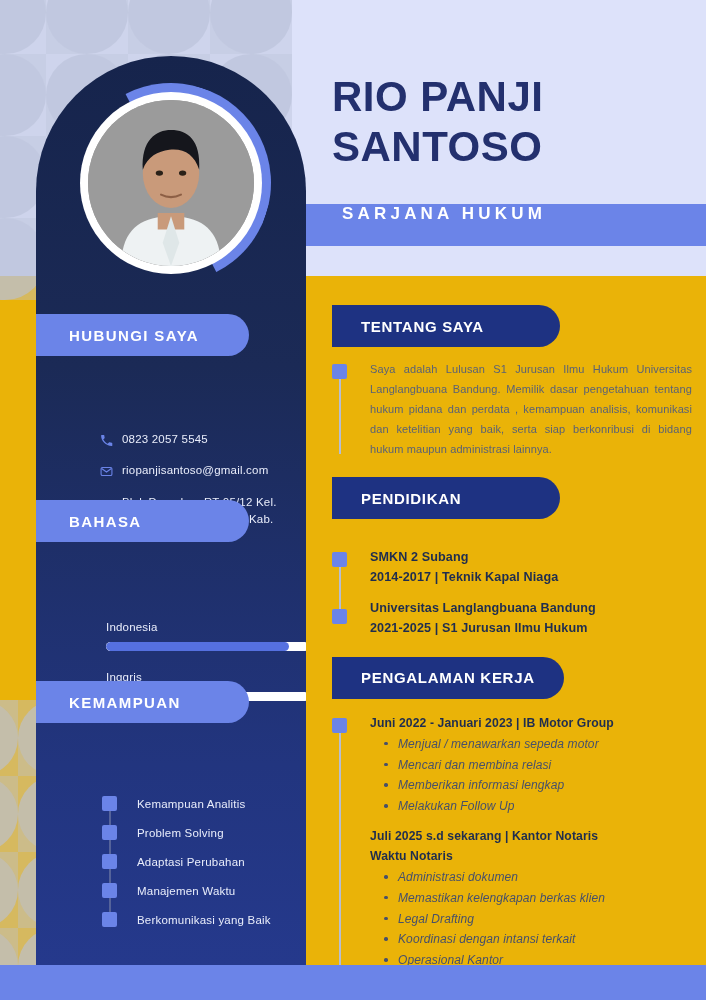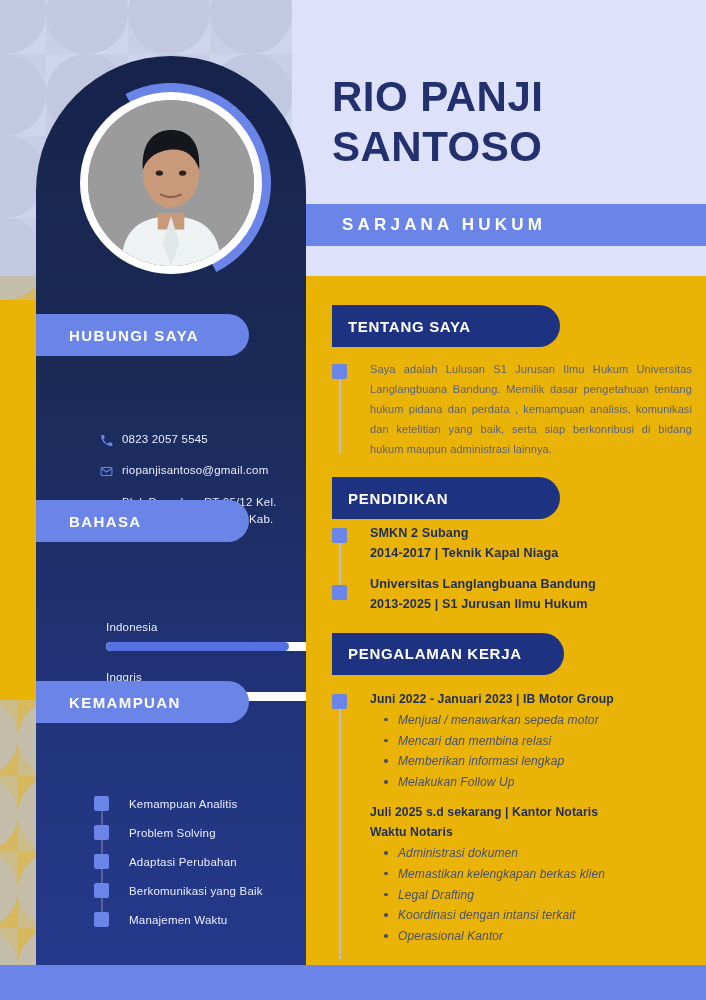--- a/index.html
+++ b/index.html
@@ -40,21 +40,21 @@
     width: 360px;
   }
   .name-line {
     font-size: 42px; font-weight: 700; letter-spacing: .5px;
     color: #23306e; line-height: 1.18;
   }
   .subtitle-band {
     position: absolute; left: 305px; top: 204px;
     width: 401px; height: 42px;
     background: #6b84e8;
-    display: flex; align-items: center;
+    display: flex; 
   }
   .subtitle-text {
     color: #ffffff; font-size: 17px; font-weight: 600;
     letter-spacing: 4.2px; padding-left: 37px;
   }
 
   
   .sidebar {
     position: absolute; left: 36px; top: 56px;
     width: 270px; height: 909px;
@@ -119,21 +119,21 @@
   
   .lang-list { position: absolute; left: 70px; top: 565px; width: 205px; }
   .lang-name { color: #e9edfb; font-size: 11.5px; margin-bottom: 9px; letter-spacing: .2px; }
   .lang-track {
     height: 9px; width: 203px; background: #ffffff;
     border-radius: 5px; overflow: hidden; margin-bottom: 20px;
   }
   .lang-fill { height: 100%; background: #5570e0; border-radius: 5px; }
 
   
-  .skill-list { position: absolute; left: 58px; top: 740px; width: 210px; }
+  .skill-list { position: absolute; left: 66px; top: 740px; width: 210px; }
   .skill-line {
     position: absolute; left: 7px; top: 10px;
     width: 2px; height: 120px; background: #55639a;
   }
   .skill-row { display: flex; align-items: center; margin-bottom: 14px; position: relative; }
   .skill-sq {
     width: 15px; height: 15px; flex: 0 0 15px;
     background: #6b84e8; border-radius: 2px; z-index: 1;
   }
   .skill-txt { color: #e9edfb; font-size: 11.5px; margin-left: 20px; letter-spacing: .2px; }
@@ -145,21 +145,21 @@
     position: relative;
     height: 42px; width: 228px;
     background: #1e3282;
     border-radius: 0 21px 21px 0;
     display: flex; align-items: center;
     margin-left: 0;
   }
   .sec-head.wide { width: 232px; }
   .sec-head span {
     color: #ffffff; font-size: 15px; font-weight: 700;
-    letter-spacing: .7px; padding-left: 16px;
+    letter-spacing: .7px; padding-left: 29px;
   }
 
   .sec-body { position: relative; padding-left: 38px; }
   .marker-sq {
     position: absolute; left: 0; top: 5px;
     width: 15px; height: 15px; background: #6b84e8; border-radius: 2px;
   }
   .marker-line {
     position: absolute; left: 7px; top: 20px;
     width: 2px; background: #b7bed2;
@@ -342,56 +342,56 @@
         <div class="skill-row">
           <span class="skill-sq"></span>
           <span class="skill-txt">Problem Solving</span>
         </div>
         <div class="skill-row">
           <span class="skill-sq"></span>
           <span class="skill-txt">Adaptasi Perubahan</span>
         </div>
         <div class="skill-row">
           <span class="skill-sq"></span>
-          <span class="skill-txt">Berkomunikasi yang Baik</span>
+          <span class="skill-txt">Manajemen Waktu</span>
         </div>
         <div class="skill-row">
           <span class="skill-sq"></span>
-          <span class="skill-txt">Manajemen Waktu</span>
+          <span class="skill-txt">Berkomunikasi yang Baik</span>
         </div>
       </div>
 
     </div>
   </div>
 
   <div class="content">
 
     <div class="sec-head">
       <span>TENTANG SAYA</span>
     </div>
     <div class="sec-body" style="margin-top:12px;">
       <span class="marker-sq"></span>
       <span class="marker-line" style="height:75px;"></span>
       <p class="about-text">Saya adalah Lulusan S1 Jurusan Ilmu Hukum Universitas Langlangbuana Bandung. Memilik dasar pengetahuan tentang hukum pidana dan perdata , kemampuan analisis, komunikasi dan ketelitian yang baik, serta siap berkonribusi di bidang hukum maupun administrasi lainnya.</p>
     </div>
 
     <div class="sec-head" style="margin-top:18px; width:228px;">
       <span>PENDIDIKAN</span>
     </div>
-    <div class="sec-body" style="margin-top:4px;">
+    <div class="sec-body" style="margin-top:28px;">
       <span class="marker-sq"></span>
       <span class="marker-line" style="height:50px;"></span>
       <div class="edu-item">
         <div class="edu-l1">SMKN 2 Subang</div>
         <div class="edu-l2">2014-2017 | Teknik Kapal Niaga</div>
       </div>
       <span class="marker-sq" style="top:62px;"></span>
       <div class="edu-item" style="margin-top:10px;">
         <div class="edu-l1">Universitas Langlangbuana Bandung</div>
-        <div class="edu-l2">2013-2025 | S1 Jurusan Ilmu Hukum</div>
+        <div class="edu-l2">2021-2025 | S1 Jurusan Ilmu Hukum</div>
       </div>
     </div>
 
     <div class="sec-head wide" style="margin-top:18px;">
       <span>PENGALAMAN KERJA</span>
     </div>
     <div class="sec-body" style="margin-top:14px;">
       <span class="marker-sq"></span>
       <span class="marker-line" style="height:250px;"></span>
 

